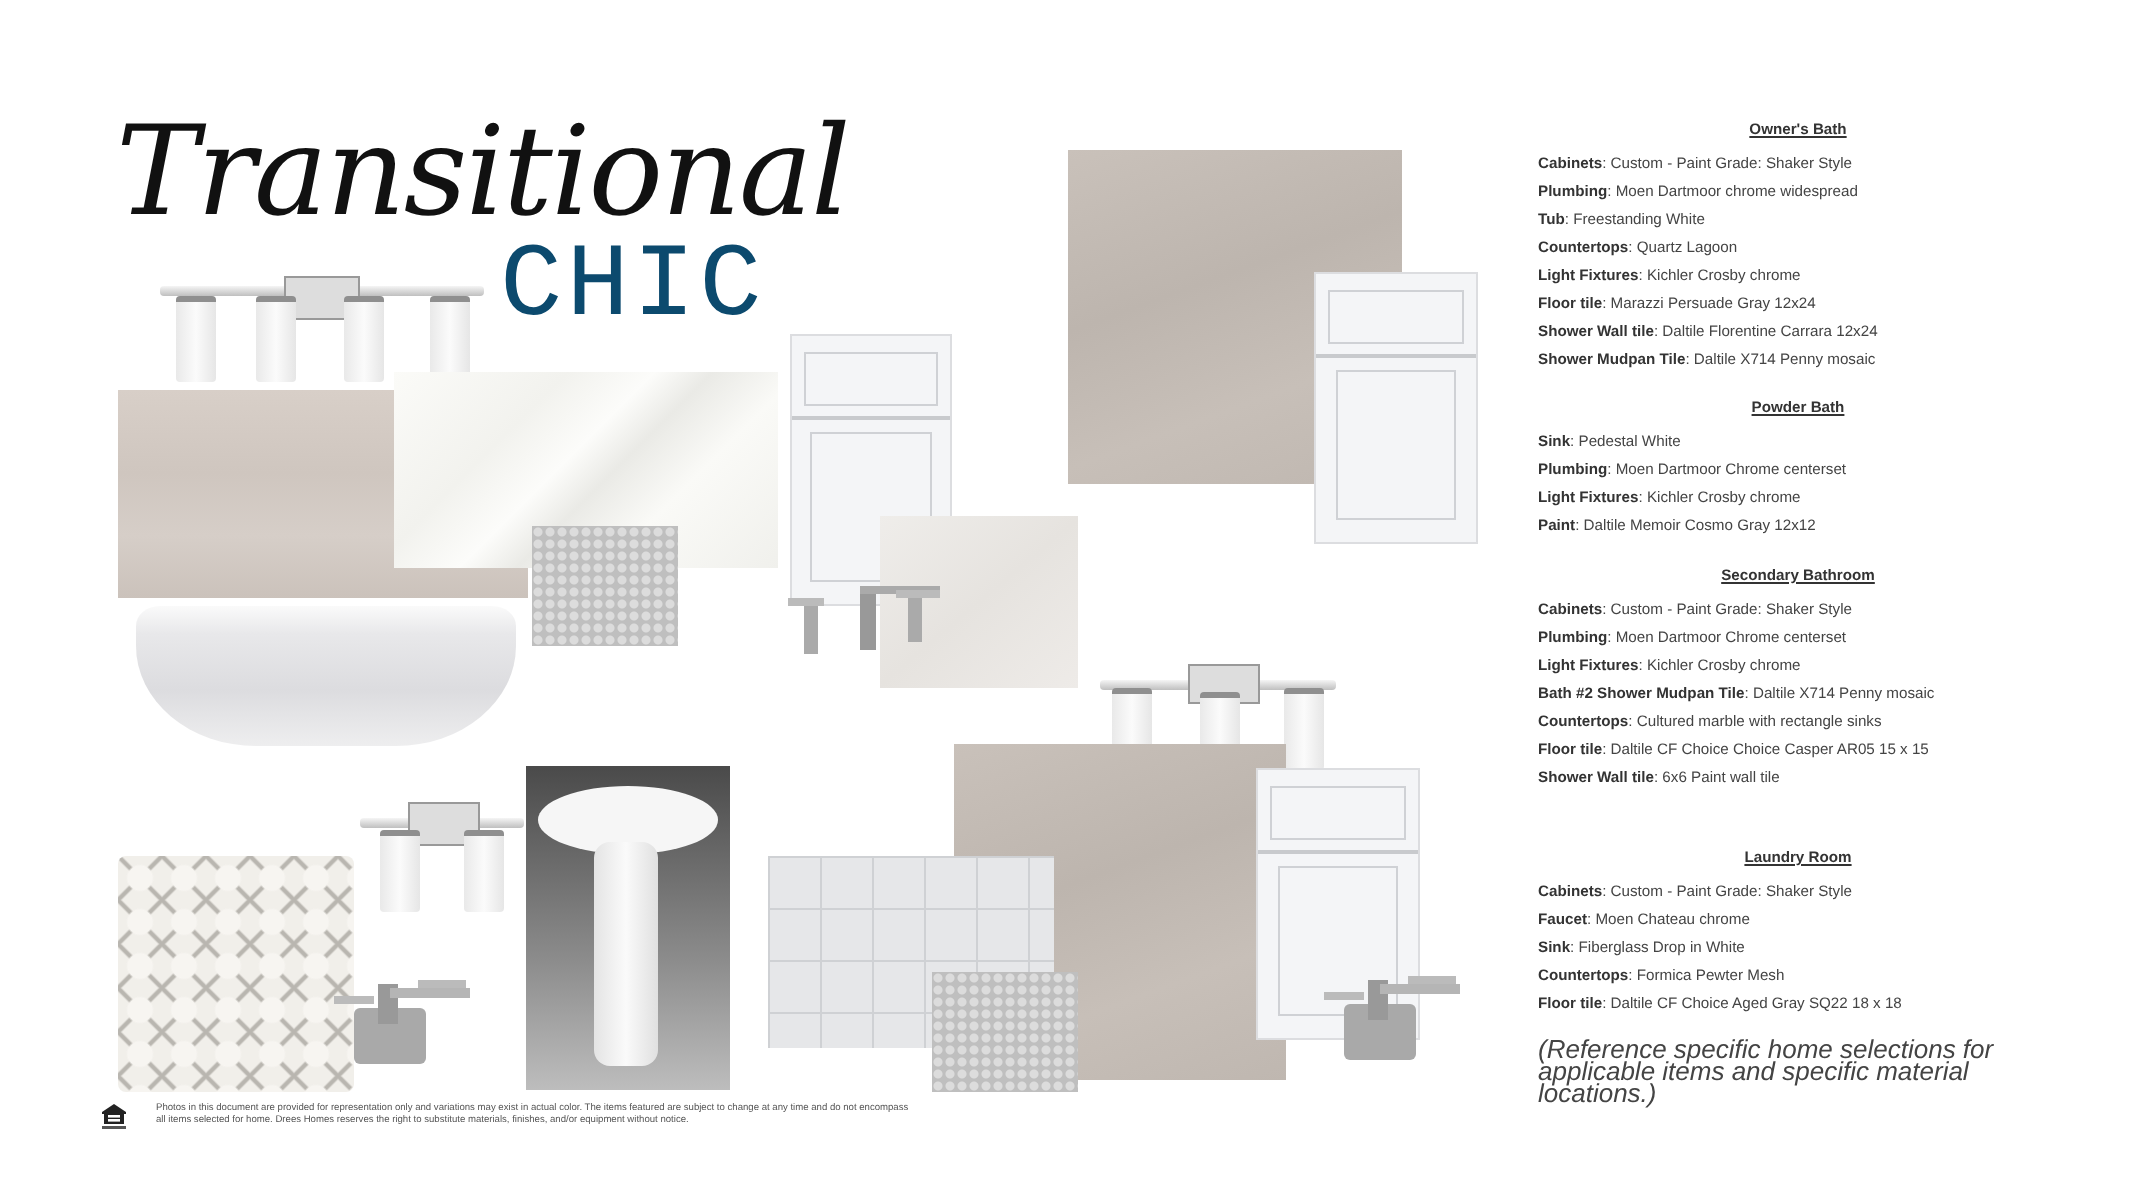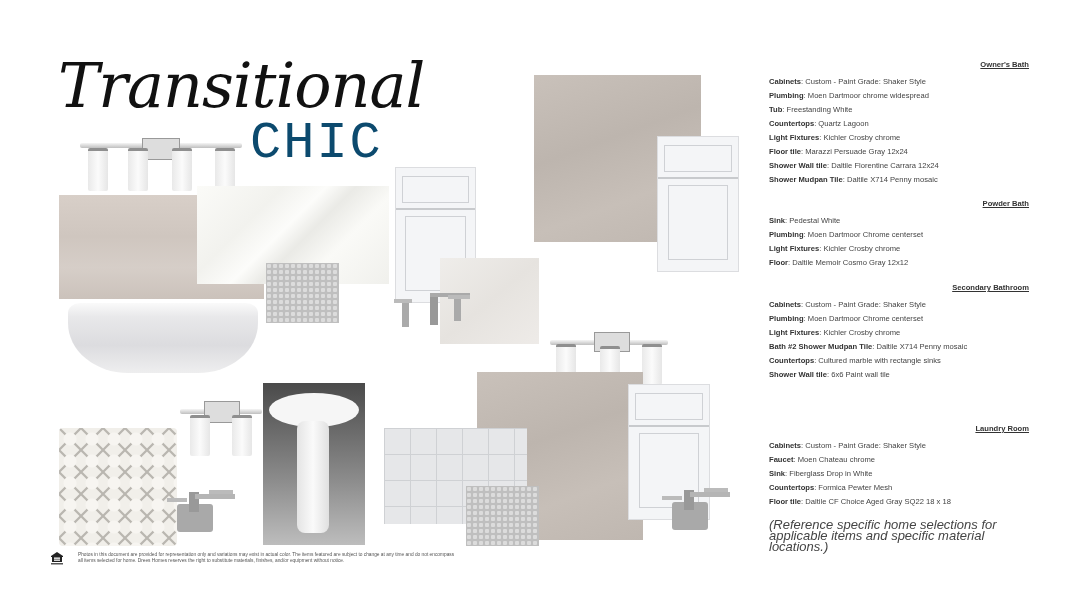--- a/index.html
+++ b/index.html
@@ -20,21 +20,21 @@
   .cabinet .panel { position:absolute; left:12%; right:12%; top:36%; bottom:8%; border:1px solid #cfd1d5; box-sizing:border-box; }
   .cabinet .rail { position:absolute; left:0; right:0; top:30%; height:2px; background:#c8cacd; }
   .tub { background:linear-gradient(180deg,#fafafa 0%,#e8e8ea 20%,#dcdcdf 60%,#eeeeef 100%); border-radius:12px 12px 60px 60px / 10px 10px 50px 50px; }
   .sink-photo { background:linear-gradient(180deg,#4a4a4a,#8c8c8c 60%,#bdbdbd); }
   .pedestal-bowl { background:#f6f6f6; border-radius:50%; }
   .pedestal-col { background:linear-gradient(90deg,#e4e4e4,#fafafa,#e0e0e0); border-radius:8px; }
   .vanity-bar { background:linear-gradient(180deg,#f5f5f5,#bfbfbf); height:5px; border-radius:2px; }
   .shade { background:linear-gradient(90deg,#e9e9e9,#fbfbfb,#e6e6e6); border-top:3px solid #8f8f8f; border-radius:2px; }
   .faucet { color:#9a9a9a; }
   .spec { left:769px; width:260px; font-size:7.6px; color:#444; line-height:14px; }
-  .spec .heading { text-align:right; font-weight:bold; text-decoration:underline; color:#333; margin-bottom:3px; }
+  .spec .heading { text-align:center; font-weight:bold; text-decoration:underline; color:#333; margin-bottom:3px; }
   .spec .row { white-space:nowrap; }
   .spec .k { font-weight:bold; color:#333; }
   .note { left:769px; top:519px; width:250px; font-size:13px; font-style:italic; color:#444; line-height:11px; }
   .disclaimer { left:78px; top:552px; width:380px; font-size:4.8px; color:#555; line-height:6px; }
   .eho { left:50px; top:551px; width:14px; height:14px; }
 </style>
 </head>
 <body>
 
 <div class="abs title-main">Transitional</div>
@@ -148,30 +148,31 @@
   <div class="row"><span class="k">Floor tile</span><span>: Marazzi Persuade Gray 12x24</span></div>
   <div class="row"><span class="k">Shower Wall tile</span><span>: Daltile Florentine Carrara 12x24</span></div>
   <div class="row"><span class="k">Shower Mudpan Tile</span><span>: Daltile X714 Penny mosaic</span></div>
 </div>
 
 <div class="abs spec" style="top:197px;">
   <div class="heading">Powder Bath</div>
   <div class="row"><span class="k">Sink</span><span>: Pedestal White</span></div>
   <div class="row"><span class="k">Plumbing</span><span>: Moen Dartmoor Chrome centerset</span></div>
   <div class="row"><span class="k">Light Fixtures</span><span>: Kichler Crosby chrome</span></div>
-  <div class="row"><span class="k">Floor</span><span>: Daltile Memoir Cosmo Gray 12x12</span></div>
+  <div class="row"><span class="k">Paint</span><span>: Daltile Memoir Cosmo Gray 12x12</span></div>
 </div>
 
 <div class="abs spec" style="top:281px;">
   <div class="heading">Secondary Bathroom</div>
   <div class="row"><span class="k">Cabinets</span><span>: Custom - Paint Grade: Shaker Style</span></div>
   <div class="row"><span class="k">Plumbing</span><span>: Moen Dartmoor Chrome centerset</span></div>
   <div class="row"><span class="k">Light Fixtures</span><span>: Kichler Crosby chrome</span></div>
   <div class="row"><span class="k">Bath #2 Shower Mudpan Tile</span><span>: Daltile X714 Penny mosaic</span></div>
   <div class="row"><span class="k">Countertops</span><span>: Cultured marble with rectangle sinks</span></div>
+  <div class="row"><span class="k">Floor tile</span><span>: Daltile CF Choice Choice Casper AR05 15 x 15</span></div>
   <div class="row"><span class="k">Shower Wall tile</span><span>: 6x6 Paint wall tile</span></div>
 </div>
 
 <div class="abs spec" style="top:422px;">
   <div class="heading">Laundry Room</div>
   <div class="row"><span class="k">Cabinets</span><span>: Custom - Paint Grade: Shaker Style</span></div>
   <div class="row"><span class="k">Faucet</span><span>: Moen Chateau chrome</span></div>
   <div class="row"><span class="k">Sink</span><span>: Fiberglass Drop in White</span></div>
   <div class="row"><span class="k">Countertops</span><span>: Formica Pewter Mesh</span></div>
   <div class="row"><span class="k">Floor tile</span><span>: Daltile CF Choice Aged Gray SQ22 18 x 18</span></div>

